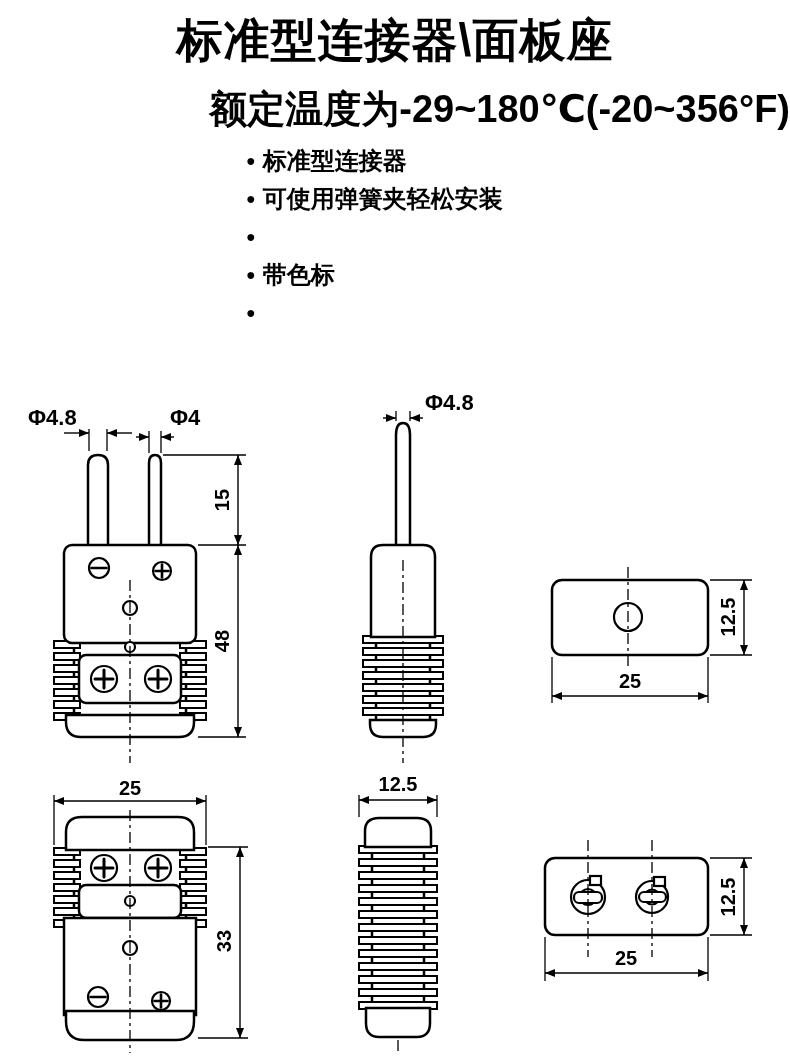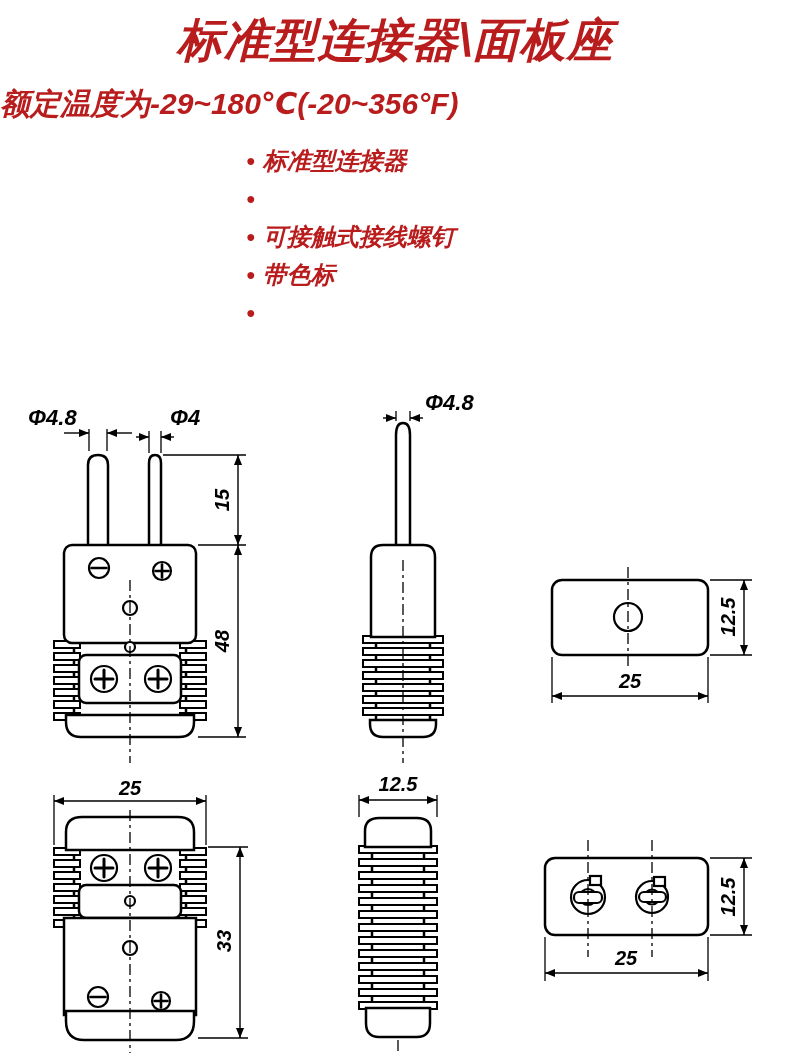--- a/index.html
+++ b/index.html
@@ -1,27 +1,27 @@
 <!DOCTYPE html>
 <html><head>
 <meta charset="utf-8">
 <style>
   * { margin:0; padding:0; box-sizing:border-box; }
   html,body { background:#fff; }
   .page {
     position:relative; width:790px; height:1056px; background:#fff;
-    font-family:"Liberation Sans","DejaVu Sans",sans-serif; color:#b91c1c; overflow:hidden;font-style:italic;
+    font-family:"Liberation Sans","DejaVu Sans",sans-serif; color:#000000; overflow:hidden;
   }
   .title {
     position:absolute; top:10px; left:0; width:790px; text-align:center;
     font-size:46px; font-weight:bold; letter-spacing:1px;
   }
   .subtitle {
-    position:absolute; top:84px; left:0; width:790px; text-align:left;
-    font-size:30px; font-weight:bold;
+    position:absolute; top:84px; left:0; width:790px; text-align:right;
+    font-size:38px; font-weight:bold;
   }
   .features { position:absolute; top:142px; left:246px; list-style:none; }
   .features li { display:flex; align-items:center; height:38px; font-size:24px; font-weight:bold; }
   .features .bullet { font-size:16px; margin-right:7px; line-height:1; }
   svg.drawing { position:absolute; top:385px; left:0; }
 
   .outline { fill:#fff; stroke:#000; stroke-width:2.5; }
   .rib     { fill:#fff; stroke:#000; stroke-width:2; }
   .screwc  { fill:#fff; stroke:#000; stroke-width:2.2; }
   .cross   { stroke:#000; stroke-width:3; stroke-linecap:round; }
@@ -40,24 +40,24 @@
   <h1 class="title">标准型连接器\面板座</h1>
   <div class="subtitle">额定温度为-29~180℃(-20~356°F)</div>
 
   <ul class="features">
     <li>
         <span class="bullet">●</span>
         <span>标准型连接器</span>
       </li>
     <li>
         <span class="bullet">●</span>
-      </li>
-    <li>
-        <span class="bullet">●</span>
-        <span>可接触式接线螺钉</span>
+        <span>可使用弹簧夹轻松安装</span>
+      </li>
+    <li>
+        <span class="bullet">●</span>
       </li>
     <li>
         <span class="bullet">●</span>
         <span>带色标</span>
       </li>
     <li>
         <span class="bullet">●</span>
       </li>
   </ul>
 

